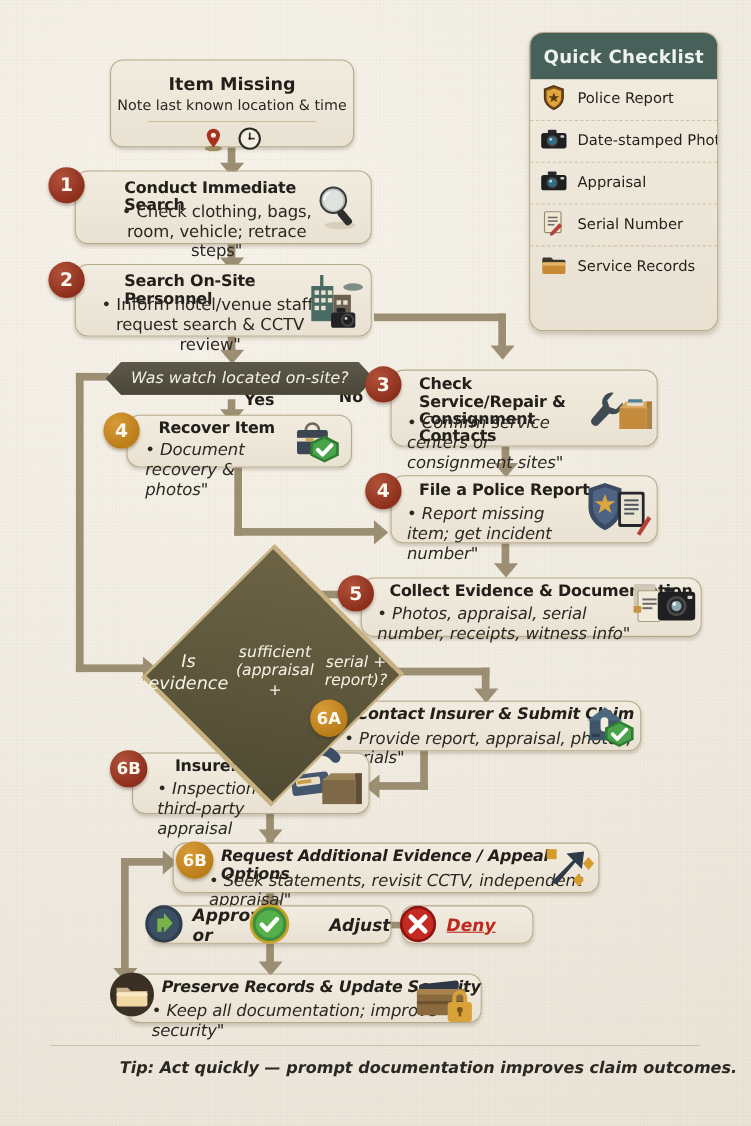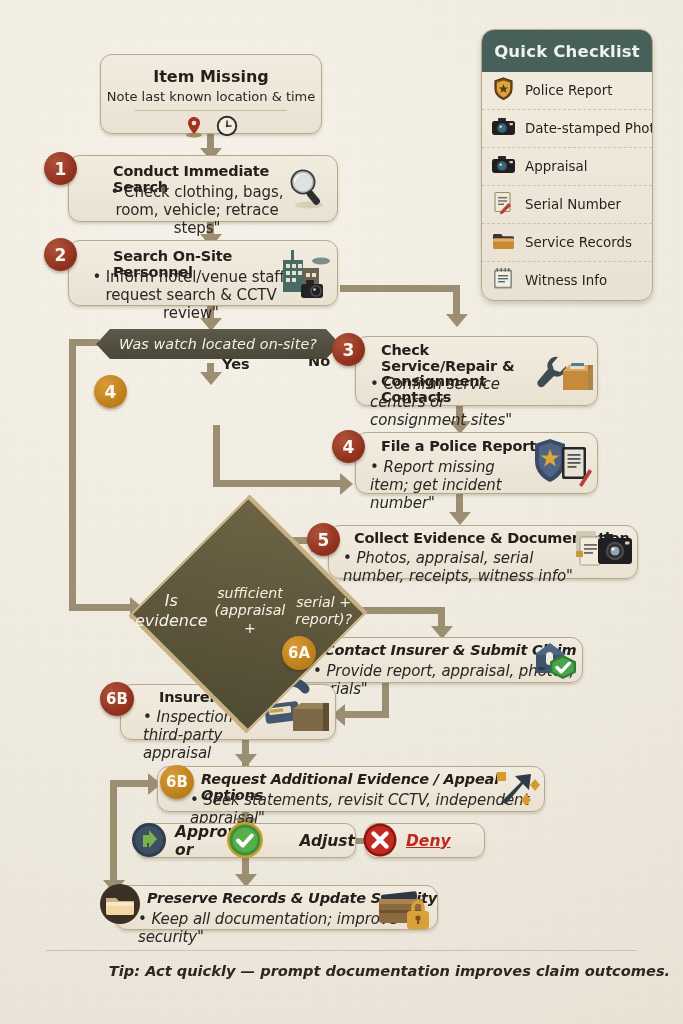--- a/index.html
+++ b/index.html
@@ -288,36 +288,20 @@
       <span class="ic">
         <svg width="25" height="21" viewBox="0 0 25 21">
             <path d="M2 5.5 C2 4.6 2.7 4 3.5 4 H10 L12 6.2 H21.5 C22.4 6.2 23 6.9 23 7.7 V9 H2 Z" fill="#3b3630"></path>
             <rect x="2" y="8.5" width="21" height="10.5" rx="1.6" fill="#c98b32"></rect>
             <rect x="2" y="8.5" width="21" height="3" rx="1.2" fill="#e3b167"></rect>
           </svg>
       </span>
       <span class="lb">Service Records</span>
     </div>
 
-    <div class="chkRow">
-      <span class="ic">
-        <svg width="25" height="25" viewBox="0 0 25 25">
-            <rect x="3" y="3.5" width="18" height="19" rx="1.6" fill="#8a8a86"></rect>
-            <rect x="4.6" y="5.2" width="14.8" height="15.6" rx="1" fill="#f3efe3"></rect>
-            <rect x="7" y="9" width="10" height="1.4" fill="#4e6c7a"></rect>
-            <rect x="7" y="12" width="10" height="1.4" fill="#4e6c7a"></rect>
-            <rect x="7" y="15" width="7" height="1.4" fill="#4e6c7a"></rect>
-            <rect x="5.5" y="2" width="1.5" height="3.6" fill="#6b6b66"></rect>
-            <rect x="9.5" y="2" width="1.5" height="3.6" fill="#6b6b66"></rect>
-            <rect x="13.5" y="2" width="1.5" height="3.6" fill="#6b6b66"></rect>
-            <rect x="17" y="2" width="1.5" height="3.6" fill="#6b6b66"></rect>
-          </svg>
-      </span>
-      <span class="lb">Witness Info</span>
-    </div>
   </div>
 
   <div class="box" style="left:68px;top:155px;width:270px;height:67px;">
     <div class="btitle" style="position:absolute;left:44px;top:8px;width:190px;">Conduct Immediate Search</div>
     <div class="bdesc" style="position:absolute;left:24px;top:27px;width:208px;text-align:center;">• Check clothing, bags, room, vehicle; retrace steps"</div>
     <span class="ic" style="position:absolute;right:6px;top:9px;">
       <svg width="48" height="48" viewBox="0 0 48 48">
           <ellipse cx="26" cy="40" rx="14" ry="3.4" fill="#d8cfba"></ellipse>
           <circle cx="20" cy="17" r="12.5" fill="#3a3a3c"></circle>
           <circle cx="20" cy="17" r="10" fill="#dfe3df"></circle>
@@ -383,20 +367,35 @@
         <rect x="51" y="16" width="5" height="25" fill="#9c6c28" opacity=".8"></rect>
         <rect x="34" y="14" width="13" height="4" rx="1" fill="#4f7f93"></rect>
         <rect x="33" y="17" width="15" height="3" rx="1" fill="#e3dcc9"></rect>
       </svg>
     </span>
   </div>
   <div class="badge red" style="left:332px;top:333px;width:33px;height:33px;font-size:17px;">
     <span>3</span>
   </div>
 
+  <div class="box" style="left:115px;top:377px;width:205px;height:48px;">
+    <div class="btitle" style="position:absolute;left:28px;top:5px;">Recover Item</div>
+    <div class="bdesc ital" style="position:absolute;left:16px;top:22px;width:140px;font-style:italic;">• Document recovery &amp; photos"</div>
+    <span class="ic" style="position:absolute;right:6px;top:2px;">
+      <svg width="48" height="44" viewBox="0 0 48 44">
+        <path d="M13 11 a6 6 0 0 1 12 0" stroke="#6f6a5c" stroke-width="2.4" fill="none"></path>
+        <rect x="5" y="11" width="28" height="22" rx="2" fill="#3c4652"></rect>
+        <rect x="5" y="18" width="28" height="3.4" fill="#e6decb"></rect>
+        <rect x="13" y="18.4" width="7" height="2.6" fill="#c8a24a"></rect>
+        <polygon points="30,16 43,22.5 43,34 30,40.5 17,34 17,22.5" fill="#2f7c33"></polygon>
+        <polygon points="30,18.6 40.6,23.8 40.6,33 30,38.1 19.4,33 19.4,23.8" fill="#49a44b"></polygon>
+        <path d="M24 29 l4.2 4.3 8.2 -8.6" stroke="#fff" stroke-width="3.6" fill="none" stroke-linecap="round" stroke-linejoin="round"></path>
+      </svg>
+    </span>
+  </div>
   <div class="badge gold" style="left:94px;top:375px;width:33px;height:33px;font-size:17px;">
     <span>4</span>
   </div>
 
   <div class="box" style="left:355px;top:432px;width:243px;height:62px;">
     <div class="btitle" style="position:absolute;left:25px;top:6px;">File a Police Report</div>
     <div class="bdesc ital" style="position:absolute;left:14px;top:25px;width:160px;font-style:italic;">• Report missing item; get incident number"</div>
     <span class="ic" style="position:absolute;right:3px;top:0px;">
       <svg width="62" height="60" viewBox="0 0 62 60">
         <path d="M18 6 L33 11 V28 C33 39 25 46 18 49 C11 46 3 39 3 28 V11 Z" fill="#3a4b63"></path>

